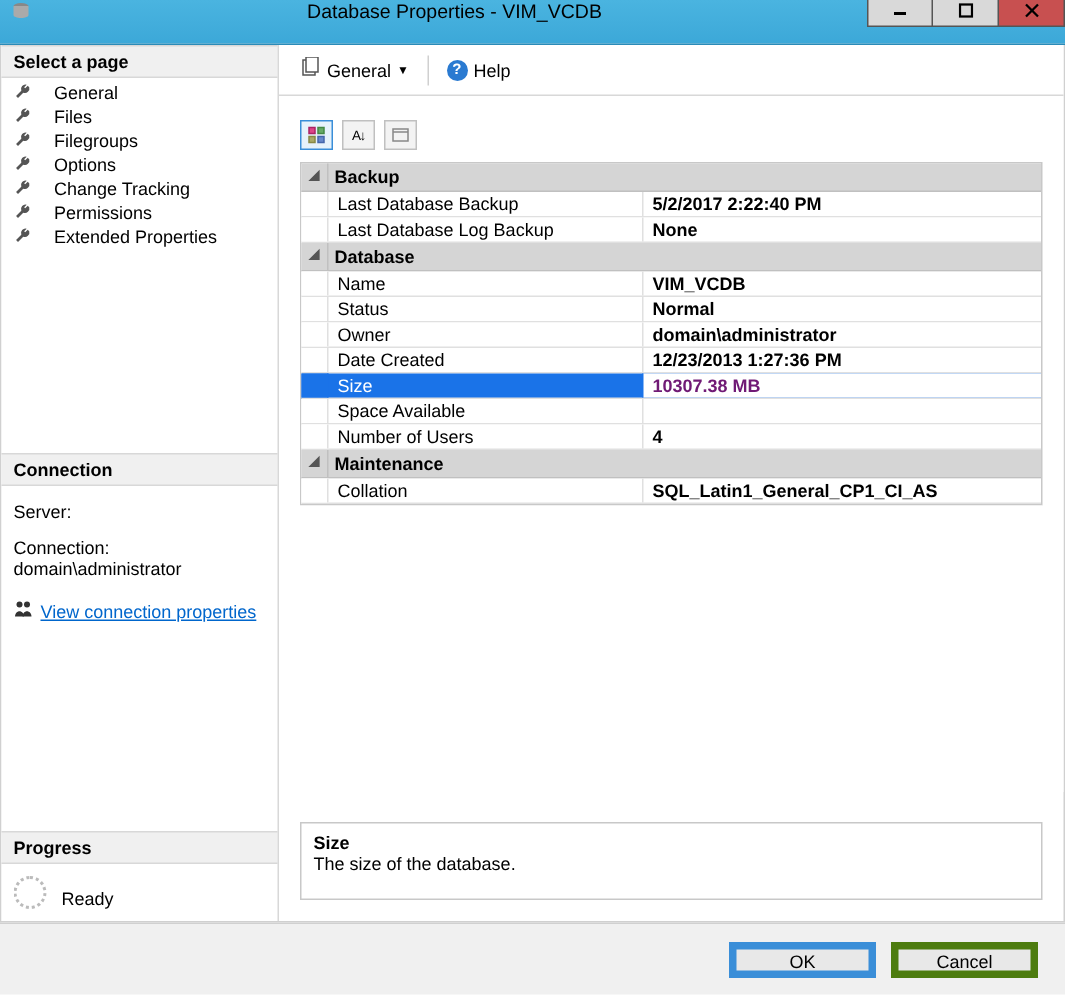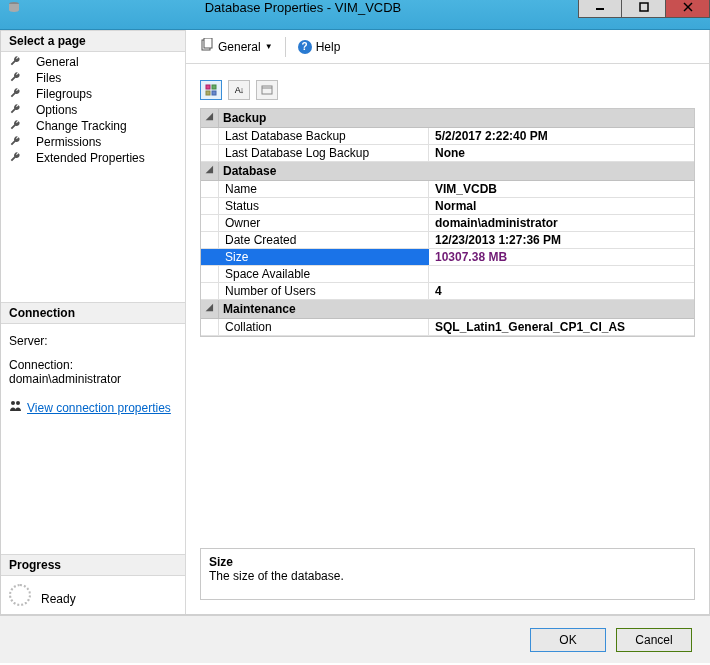--- a/index.html
+++ b/index.html
@@ -50,21 +50,21 @@
 .pgrid .row .v { flex: 1; padding: 1px 6px; font-weight: bold; }
 .pgrid .row.sel { background: #1a73e8; }
 .pgrid .row.sel .k { color: #fff; border-right-color: #1a73e8; }
 .pgrid .row.sel .v { background: #fff; color: #701a75; }
 .pgrid .row.sel .gut { background: #1a73e8; border-right-color:#1a73e8; }
 
 .desc { border: 1px solid #c8c8c8; margin: 20px 14px 14px 14px; padding: 6px 8px; height: 52px; }
 .desc .dt { font-weight: bold; }
 
 .footer { height: 48px; border-top: 1px solid #d0d0d0; display: flex; justify-content: flex-end; align-items: center; gap: 10px; padding: 0 18px; background:#f0f0f0; }
-.footer button { width: 76px; height: 24px; border: 1px solid #4d7c0f; background: #e8e8e8; font-size: 12px; }
+.footer button { width: 98px; height: 24px; border: 5px solid #4d7c0f; background: #e8e8e8; font-size: 12px; }
 .footer button.ok { border-color: #3a8ed8; }
 
 .grid-body { height: 420px; overflow: hidden; background:#fff; }
 </style>
 </head>
 <body>
 
 <div class="titlebar">
   <div class="icon">
     <svg width="14" height="14" viewBox="0 0 14 14">

